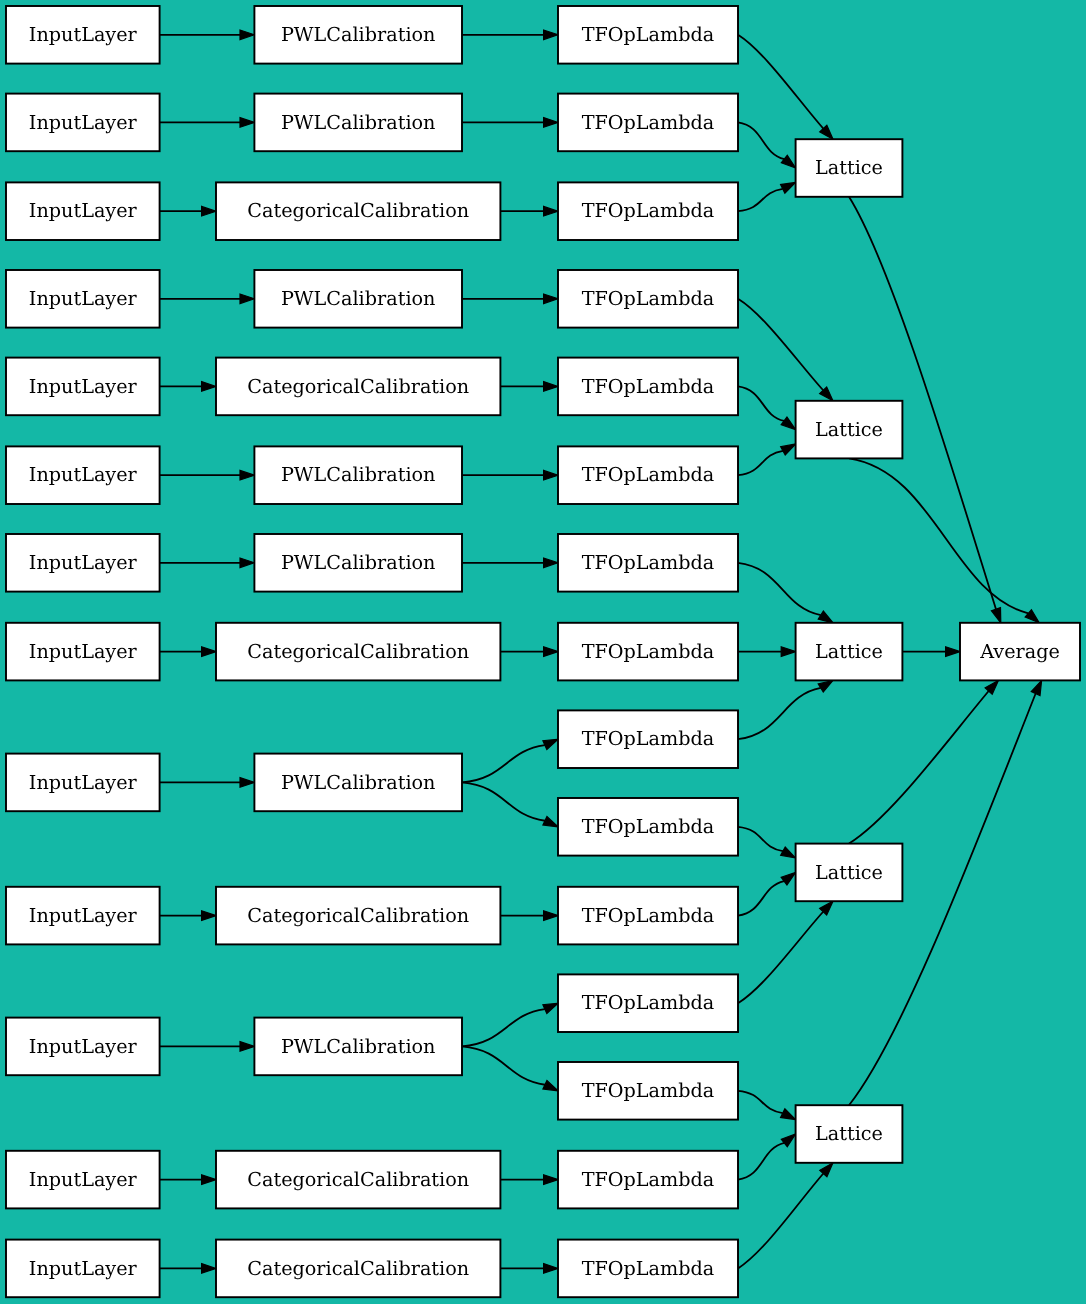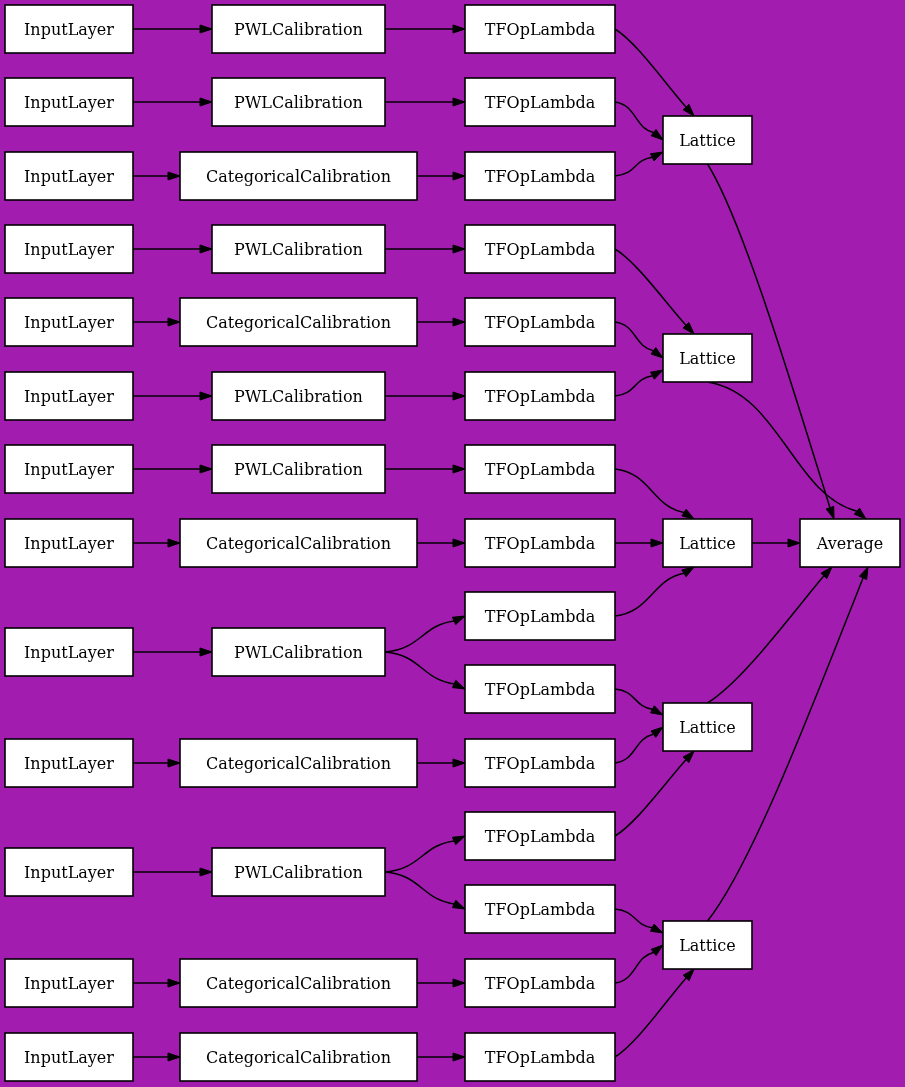--- a/index.html
+++ b/index.html
@@ -4,21 +4,21 @@
 <style>
   html, body {
     margin: 0;
     padding: 0;
     background: #ffffff;
   }
   #diagram-root {
     position: relative;
     width: 905px;
     height: 1087px;
-    background: #a21caf;
+    background: #14b8a6;
     font-family: "DejaVu Serif", "Liberation Serif", serif;
   }
   svg#graph-svg {
     display: block;
     width: 905px;
     height: 1087px;
   }
   .node-box {
     fill: #ffffff;
     stroke: #000000;

